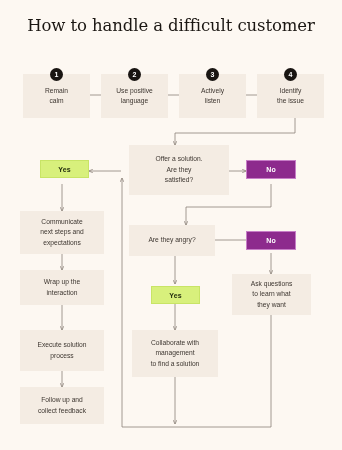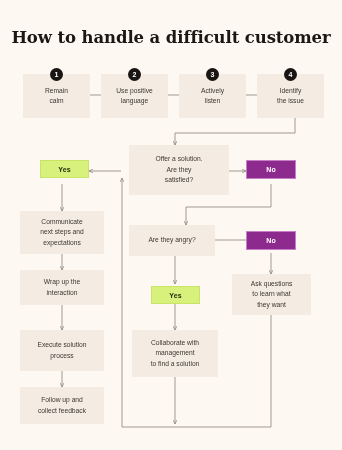--- a/index.html
+++ b/index.html
@@ -23,25 +23,25 @@
     position: absolute;
     left: 0;
     top: 0;
     width: 342px;
     height: 450px;
     pointer-events: none;
   }
   .title {
     position: absolute;
     left: 0;
-    top: 28px;
+    top: 16px;
     width: 342px;
     text-align: center;
     font-family: "DejaVu Serif", "Liberation Serif", serif;
-    font-weight: bold;
+    font-weight: normal;
     font-size: 16.5px;
     letter-spacing: -0.1px;
     color: #1b1713;
   }
   .node {
     position: absolute;
     box-sizing: border-box;
     background: #f4ece3;
     color: #3d3630;
     font-size: 6.7px;

